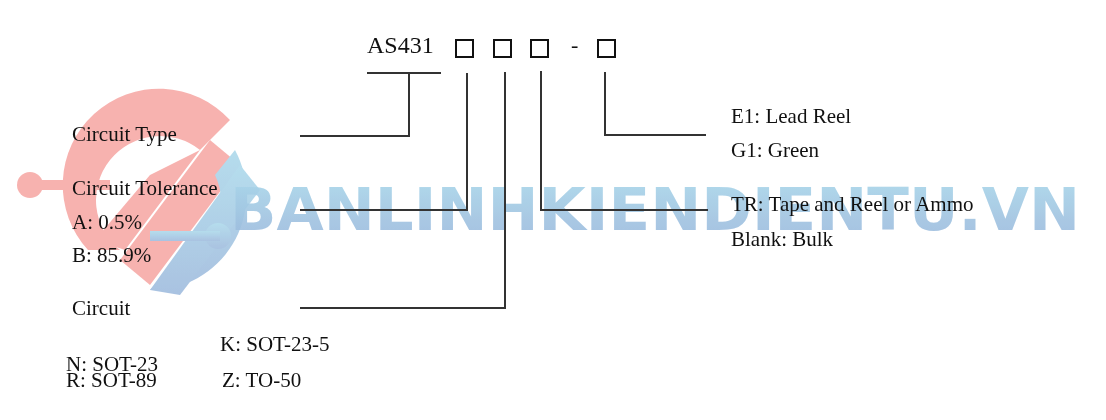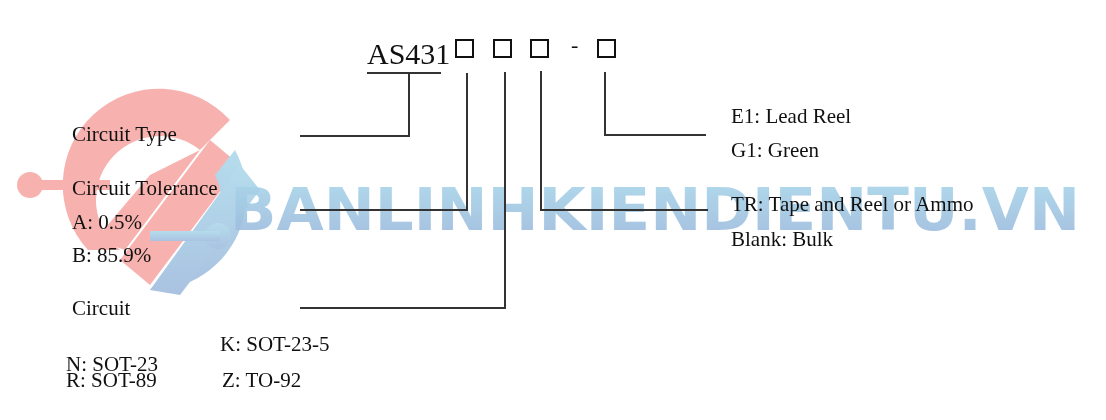--- a/index.html
+++ b/index.html
@@ -1,21 +1,21 @@
 <!DOCTYPE html>
 <html><head>
 <meta charset="utf-8">
 <style>
   html, body { margin: 0; padding: 0; background: #ffffff; }
   body { width: 1106px; height: 420px; position: relative; overflow: hidden;
          font-family: "Liberation Serif", "DejaVu Serif", serif; color: #111; }
   .wm { position: absolute; left: 0; top: 0; width: 1106px; height: 420px; z-index: 0; }
   .lines { position: absolute; left: 0; top: 0; width: 1106px; height: 420px; z-index: 1; }
   .t { position: absolute; z-index: 2; font-size: 21px; line-height: 24px; white-space: nowrap; }
-  .pn { position: absolute; z-index: 2; font-size: 30px; line-height: 28px; left: 367px; top: 40px; }
+  .pn { position: absolute; z-index: 2; font-size: 24px; line-height: 28px; left: 367px; top: 31px; }
   .box { position: absolute; z-index: 2; width: 15px; height: 15px; border: 2px solid #111; top: 39px; }
   .dash { position: absolute; z-index: 2; font-size: 22px; top: 32px; left: 571px; }
 </style>
 </head>
 <body>
 
 <svg class="wm" viewBox="0 0 1106 420">
   <defs>
     <linearGradient id="bg" x1="0" y1="0" x2="0" y2="1">
       <stop offset="0" stop-color="#a9d7ea"></stop>
@@ -57,18 +57,18 @@
 <div class="t" style="left:72px;top:122px">Circuit Type</div>
 
 <div class="t" style="left:72px;top:176px">Circuit Tolerance</div>
 <div class="t" style="left:72px;top:210px">A: 0.5%</div>
 <div class="t" style="left:72px;top:243px">B: 85.9%</div>
 
 <div class="t" style="left:72px;top:296px">Circuit</div>
 <div class="t" style="left:66px;top:352px">N: SOT-23</div>
 <div class="t" style="left:220px;top:332px">K: SOT-23-5</div>
 <div class="t" style="left:66px;top:368px">R: SOT-89</div>
-<div class="t" style="left:222px;top:368px">Z: TO-92</div>
+<div class="t" style="left:222px;top:368px">Z: TO-50</div>
 
 <div class="t" style="left:731px;top:104px">E1: Lead Reel</div>
 <div class="t" style="left:731px;top:138px">G1: Green</div>
 <div class="t" style="left:731px;top:192px">TR: Tape and Reel or Ammo</div>
 <div class="t" style="left:731px;top:227px">Blank: Bulk</div>
 
 </body></html>

